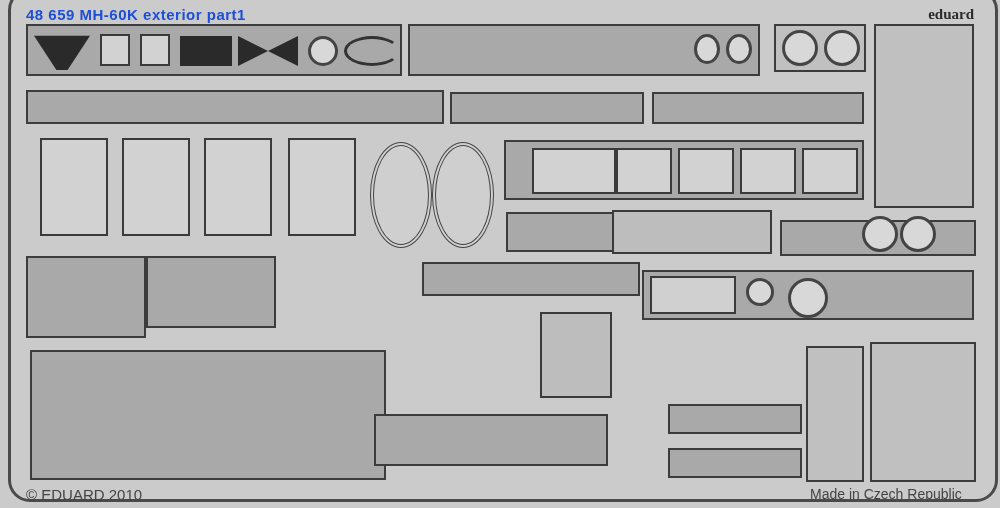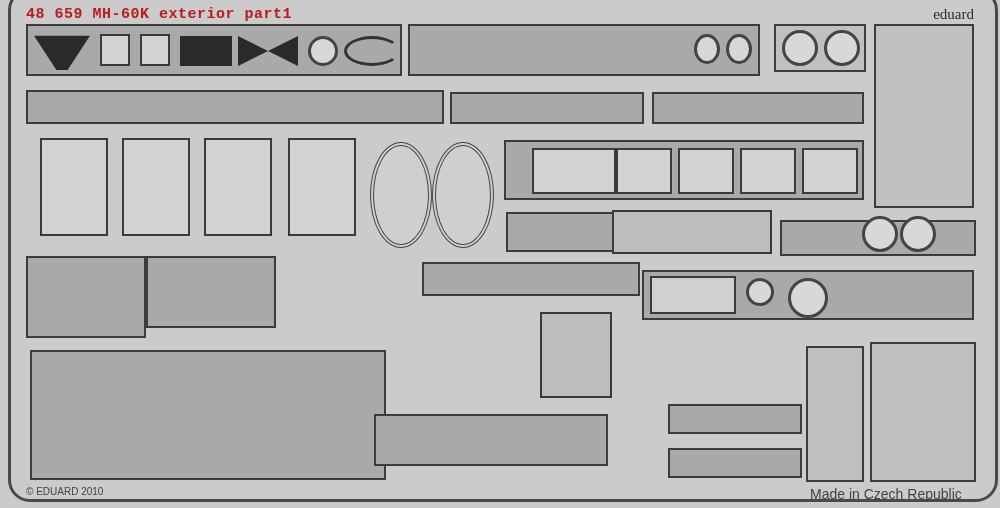--- a/index.html
+++ b/index.html
@@ -1,23 +1,23 @@
 <!DOCTYPE html>
 <html><head>
 <meta charset="utf-8">
 <style>
   html,body{margin:0;padding:0;}
   body{width:1000px;height:508px;background:#c9c9c9;position:relative;overflow:hidden;font-family:"Liberation Sans",sans-serif;}
   .fret{position:absolute;left:0;top:0;width:1000px;height:508px;background:#cbcbcb;}
   .frame{position:absolute;border:3px solid #4a4a4a;border-radius:22px;}
   .panel{position:absolute;background:#a9a9a9;border:2px solid #3c3c3c;box-sizing:border-box;}
   .panel.light{background:#c0c0c0;}
-  .title{position:absolute;left:26px;top:6px;font-family:Liberation Mono, monospace;font-weight:bold;font-size:15px;color:#b91c1c;letter-spacing:0.5px;}
-  .brand{position:absolute;right:26px;top:6px;font-family:"Liberation Serif",serif;font-weight:normal;font-size:15px;color:#2b2b2b;}
-  .copy{position:absolute;left:26px;top:486px;font-size:10px;color:#444;}
+  .title{position:absolute;left:26px;top:6px;font-family:Liberation Sans, sans-serif;font-weight:bold;font-size:15px;color:#1d4ed8;letter-spacing:0.5px;}
+  .brand{position:absolute;right:26px;top:6px;font-family:"Liberation Serif",serif;font-weight:bold;font-size:15px;color:#2b2b2b;}
+  .copy{position:absolute;left:26px;top:486px;font-size:15px;color:#444;}
   .made{position:absolute;left:810px;top:486px;font-size:14px;color:#444;}
   .part{position:absolute;box-sizing:border-box;}
   .dark{background:#2a2a2a;}
   .ring{border:3px solid #444;border-radius:50%;background:#d8d8d8;}
   .oval{border:4px double #444;border-radius:50%;background:#cfcfcf;}
   .rect{border:2px solid #3a3a3a;background:#d2d2d2;}
 </style>
 </head>
 <body>
 

